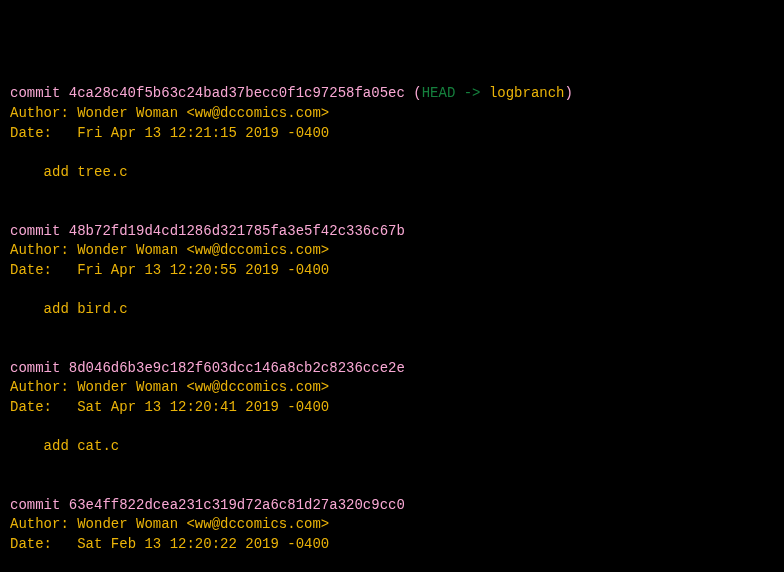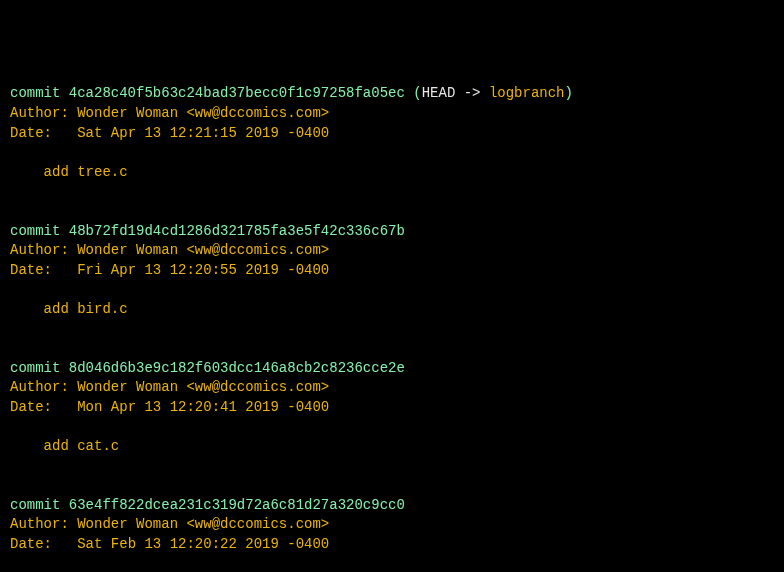--- a/index.html
+++ b/index.html
@@ -8,47 +8,47 @@
       font-family: Consolas, "Courier New", monospace;
       font-size: 14px;
       line-height: 1.4;
       color: #00ff00;
       padding: 6px 10px;
       width: 784px;
       height: 572px;
       white-space: pre;
       overflow: hidden;
     }
-    .yellow { color: #86efac; }
+    .yellow { color: #f9a8d4; }
     .green  { color: #eab308; }
-    .cyan   { color: #e5e5e5; }
+    .cyan   { color: #15803d; }
     .commit-block { margin-bottom: 0; }
   </style>
 </head>
 <body>
 
 
 <div id="log-container">
 <div class="commit-block"><span class="yellow"><span>commit </span><span>4ca28c40f5b63c24bad37becc0f1c97258fa05ec</span></span><span> <span class="yellow">(</span><span class="cyan">HEAD -&gt; </span><span class="green">logbranch</span><span class="yellow">)</span></span>
 <span class="green"><span>Author: </span><span>Wonder Woman &lt;ww@dccomics.com&gt;</span></span>
-<span class="green"><span>Date:   </span><span>Sat Apr 13 12:21:15 2019 -0400</span></span>
+<span class="green"><span>Date:   </span><span>Fri Apr 13 12:21:15 2019 -0400</span></span>
 
 <span class="green">    <span>add tree.c</span></span>
 
 </div>
 <div class="commit-block"><span class="yellow"><span>commit </span><span>48b72fd19d4cd1286d321785fa3e5f42c336c67b</span></span>
 <span class="green"><span>Author: </span><span>Wonder Woman &lt;ww@dccomics.com&gt;</span></span>
 <span class="green"><span>Date:   </span><span>Fri Apr 13 12:20:55 2019 -0400</span></span>
 
 <span class="green">    <span>add bird.c</span></span>
 
 </div>
 <div class="commit-block"><span class="yellow"><span>commit </span><span>8d046d6b3e9c182f603dcc146a8cb2c8236cce2e</span></span>
 <span class="green"><span>Author: </span><span>Wonder Woman &lt;ww@dccomics.com&gt;</span></span>
-<span class="green"><span>Date:   </span><span>Mon Apr 13 12:20:41 2019 -0400</span></span>
+<span class="green"><span>Date:   </span><span>Sat Apr 13 12:20:41 2019 -0400</span></span>
 
 <span class="green">    <span>add cat.c</span></span>
 
 </div>
 <div class="commit-block"><span class="yellow"><span>commit </span><span>63e4ff822dcea231c319d72a6c81d27a320c9cc0</span></span>
 <span class="green"><span>Author: </span><span>Wonder Woman &lt;ww@dccomics.com&gt;</span></span>
 <span class="green"><span>Date:   </span><span>Sat Feb 13 12:20:22 2019 -0400</span></span>
 
 
 

